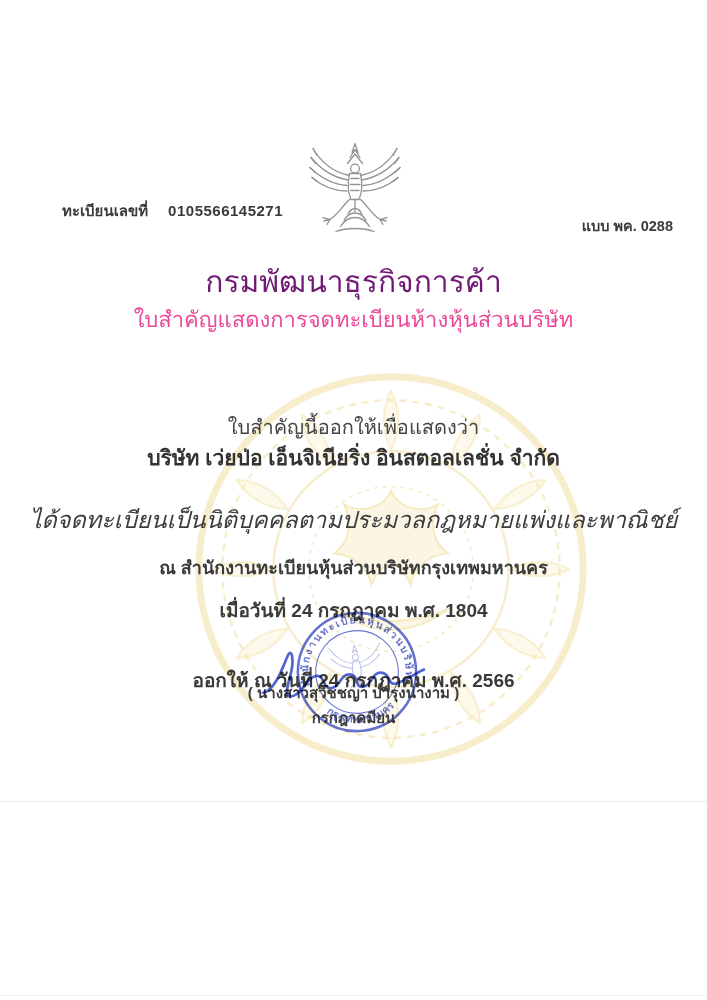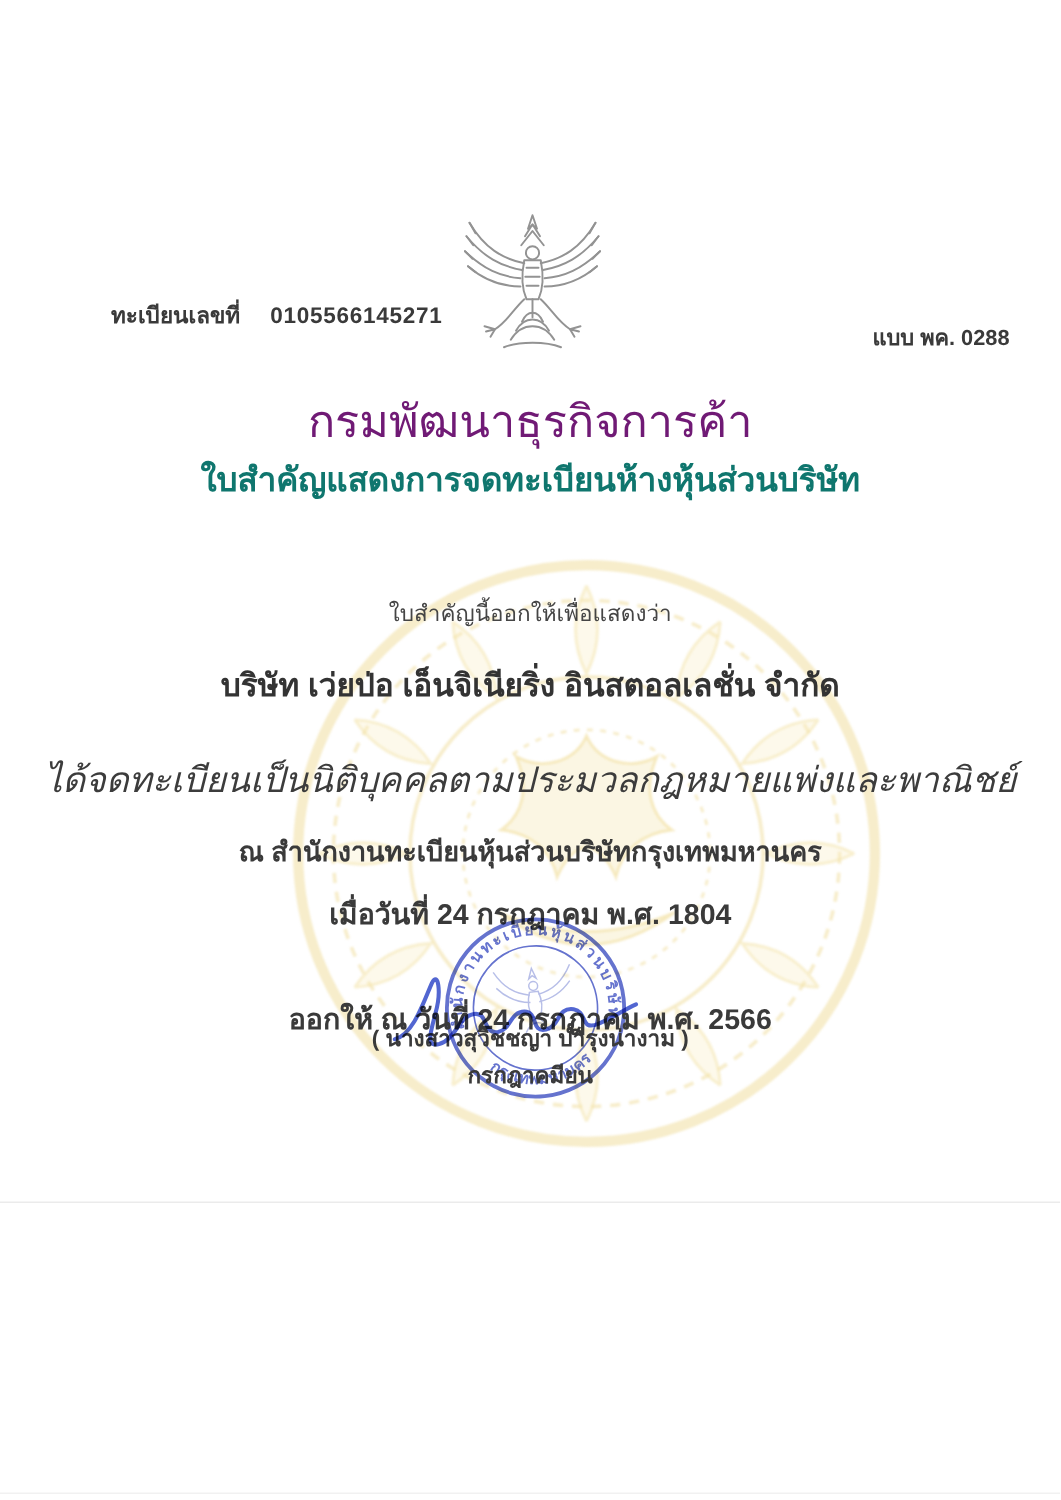--- a/index.html
+++ b/index.html
@@ -7,31 +7,31 @@
     position:relative;width:707px;height:1000px;margin:0 auto;
     background:#ffffff;overflow:hidden;
     font-family:"Liberation Sans","DejaVu Sans",sans-serif;
     color:#3e3e3e;
   }
   .abs{position:absolute;}
   .ctr{left:0;right:0;text-align:center;}
   .line{line-height:1.45;white-space:nowrap;}
 
   
-  .reg-line{top:200px;left:62px;font-size:15px;font-weight:600;color:#3a3a3a;z-index:2;margin-left:12px;}
+  .reg-line{top:200px;left:62px;font-size:15px;font-weight:600;color:#3a3a3a;z-index:2;}
   .reg-line .num{margin-left:20px;letter-spacing:.5px;}
   .form-code{top:216px;right:34px;font-size:14.5px;font-weight:600;color:#3a3a3a;z-index:2;}
 
   
   .garuda{top:141px;left:295px;width:120px;height:97px;z-index:2;}
 
   .dept-title{top:260px;font-size:30px;font-weight:500;color:#701a75;z-index:2;}
-  .cert-title{top:304px;font-size:22px;font-weight:700;color:#0f766e;z-index:2;}
+  .cert-title{top:304px;font-size:22px;font-weight:400;color:#ec4899;z-index:2;}
 
-  .issued-stmt{top:399px;font-size:15px;color:#454545;z-index:2;}
+  .issued-stmt{top:413px;font-size:20px;color:#454545;z-index:2;}
   .company{top:443px;font-size:21px;font-weight:700;color:#333;z-index:2;}
   .reg-stmt{top:503px;font-size:23.5px;color:#3c3c3c;z-index:2;font-style:italic;}
   .office-stmt{top:555px;font-size:18px;font-weight:600;color:#3a3a3a;z-index:2;}
   .reg-date{top:597px;font-size:19px;font-weight:600;color:#3a3a3a;z-index:2;}
   .issue-date{top:667px;font-size:19px;font-weight:600;color:#3a3a3a;z-index:4;}
   .registrar-name{top:682px;font-size:15px;font-weight:600;color:#3a3a3a;z-index:4;}
   .registrar-title{top:707px;font-size:15px;font-weight:600;color:#3a3a3a;z-index:4;}
 
   
   .watermark{top:363px;left:185px;width:412px;height:412px;z-index:1;filter:blur(.6px);pointer-events:none;}

